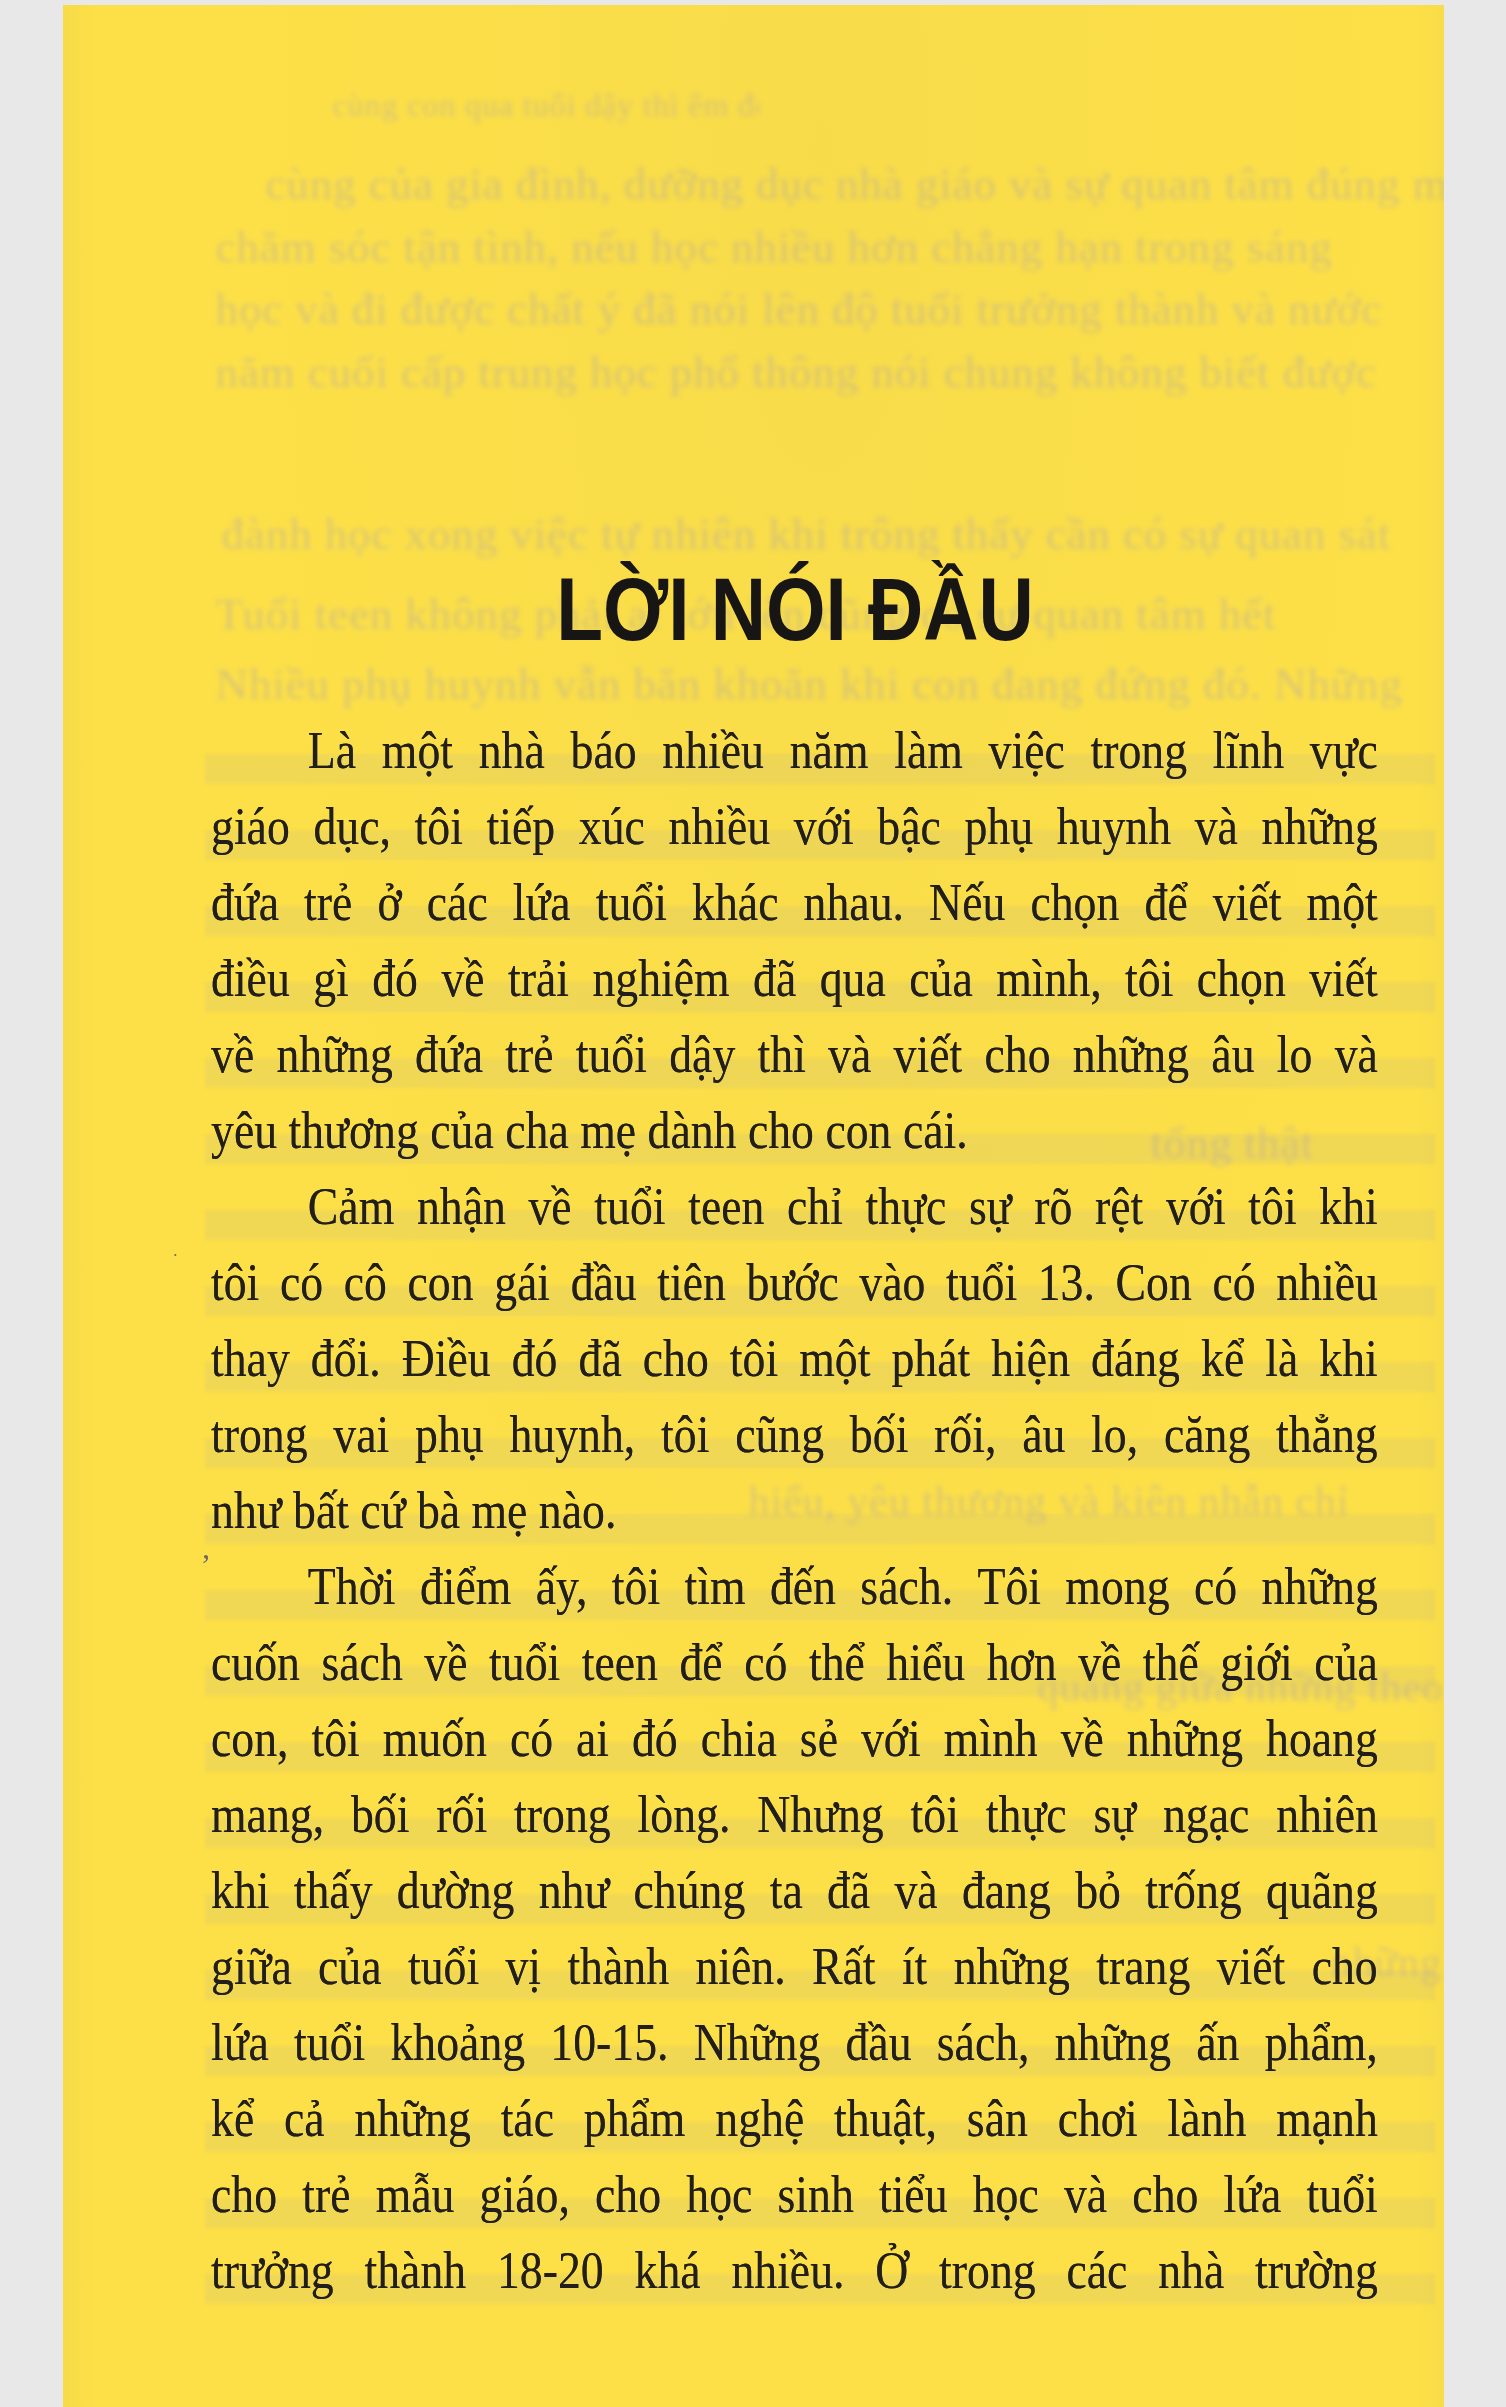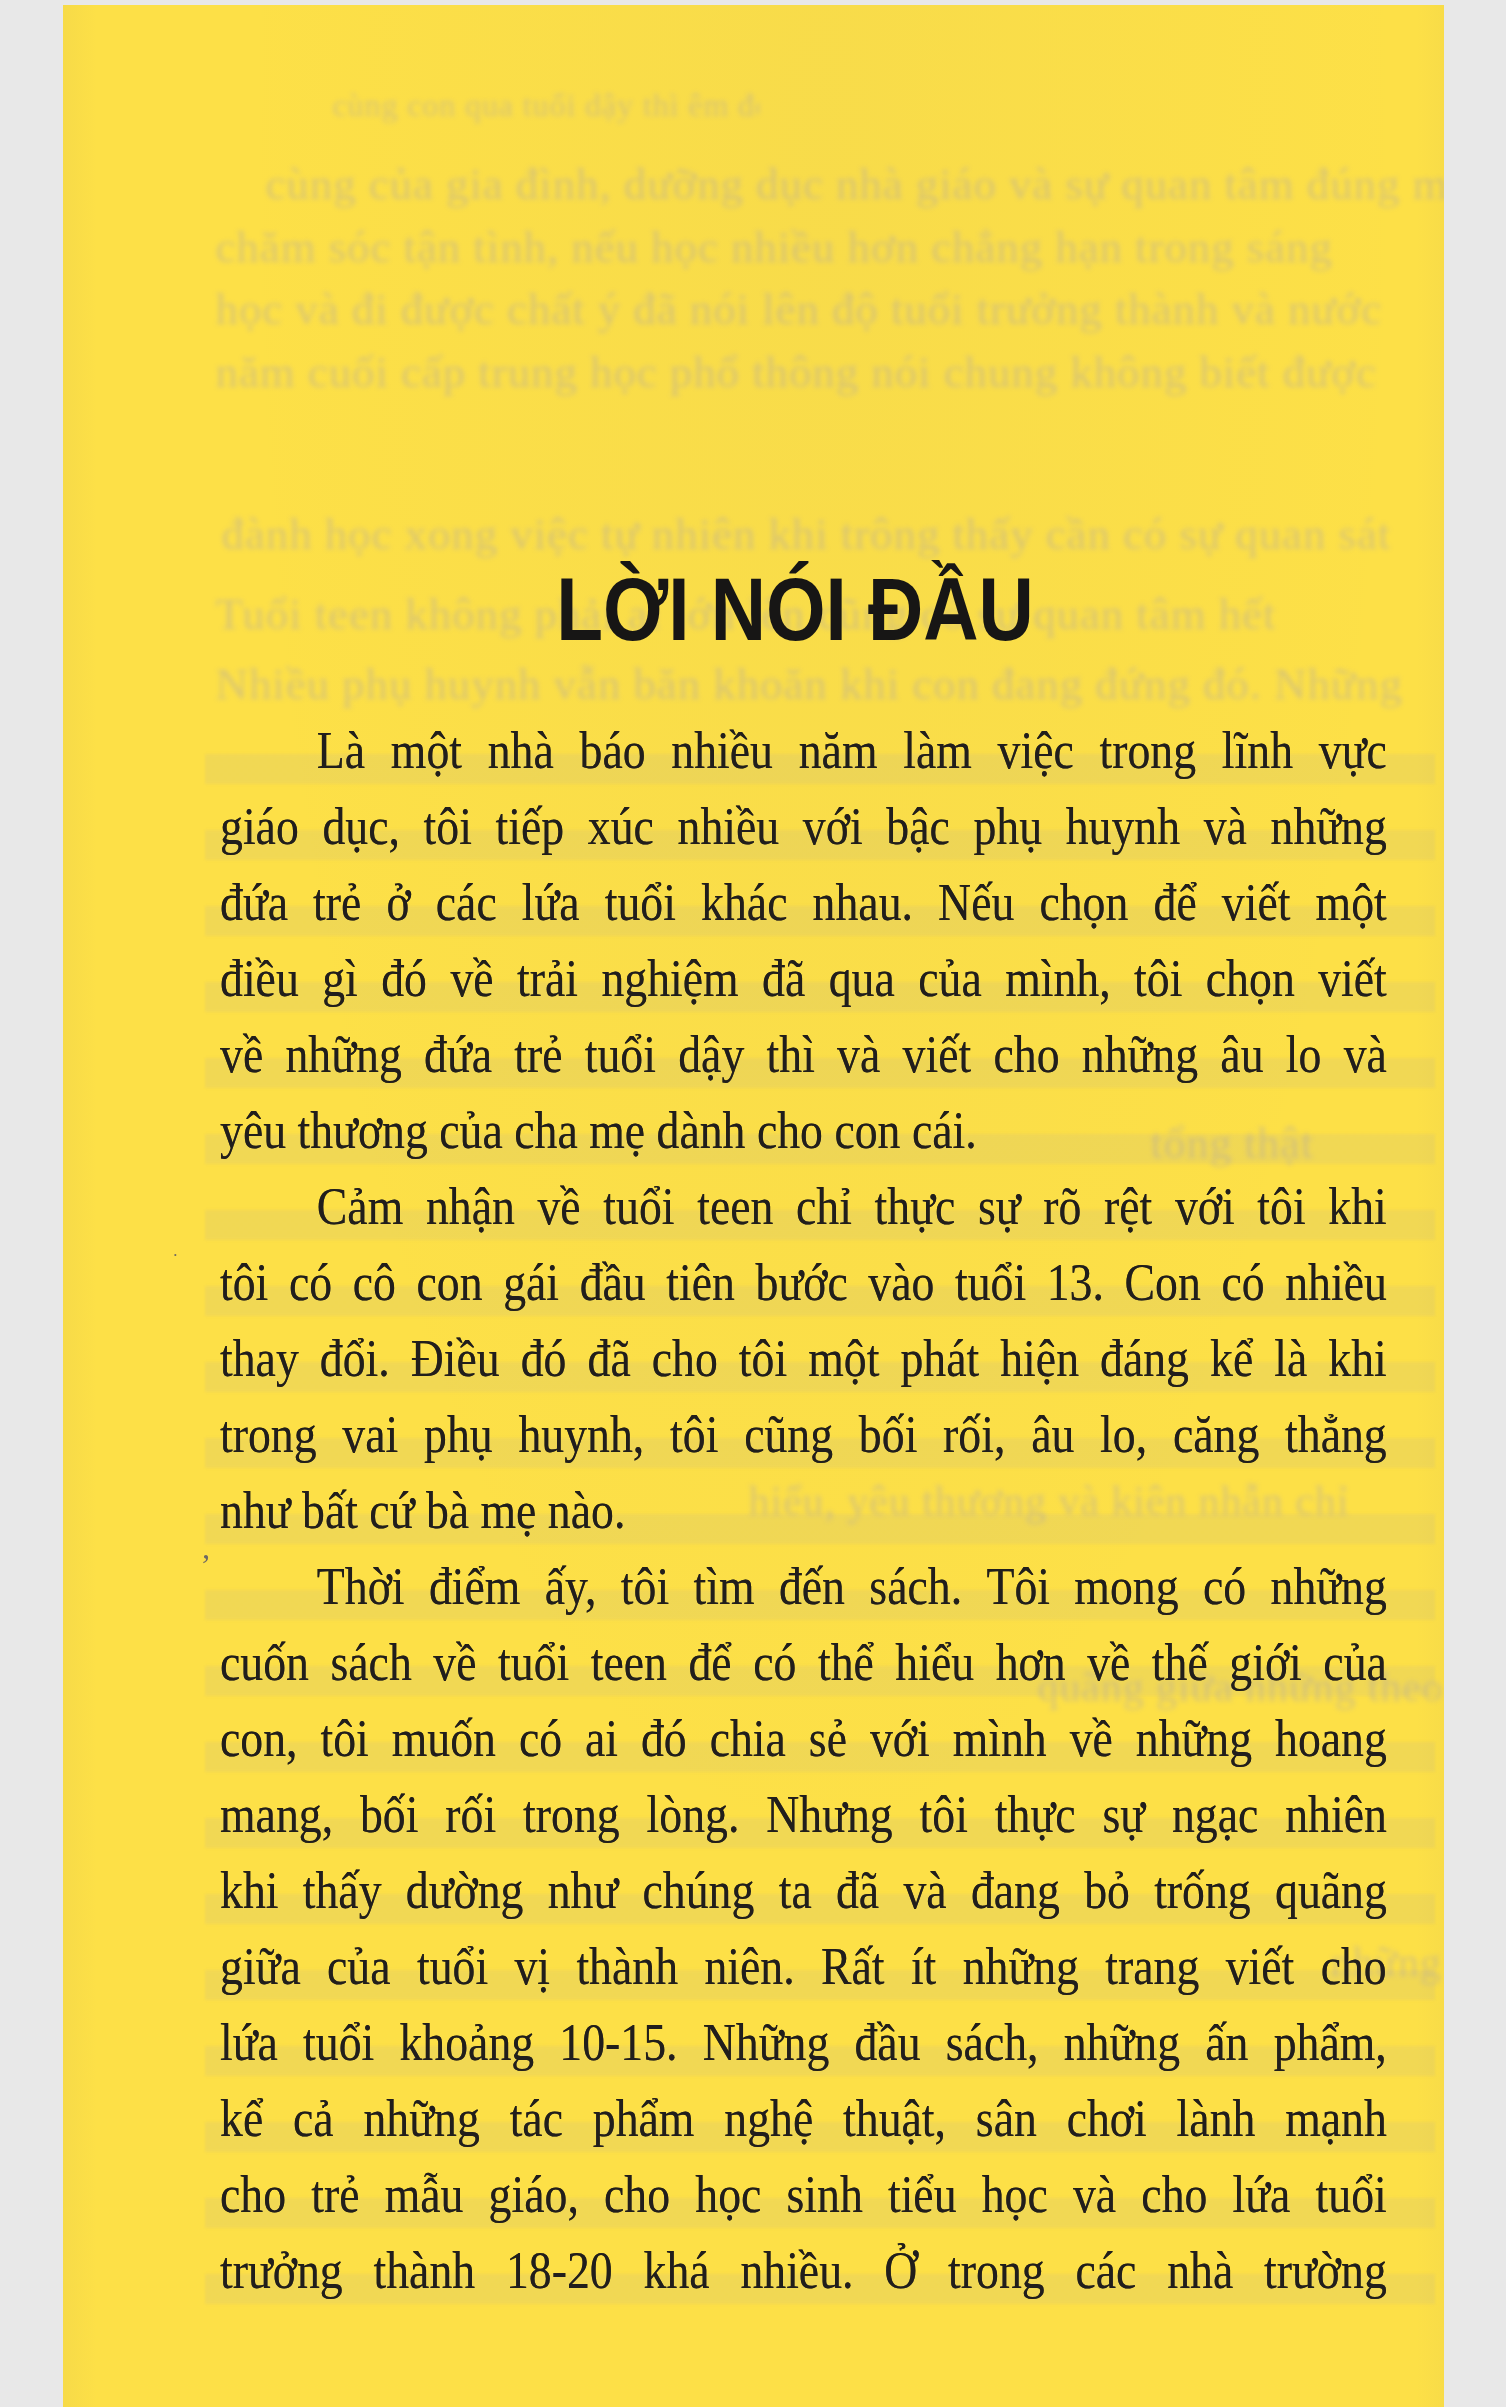--- a/index.html
+++ b/index.html
@@ -32,21 +32,21 @@
       transparent 72px 76px);
     filter:blur(0.9px);
   }
   .title{
     position:absolute;z-index:6;margin:0;top:560px;left:732px;
     font-family:"Liberation Sans",sans-serif;font-weight:700;
     font-size:89px;line-height:1;letter-spacing:0px;color:#171615;
     transform:translateX(-50%) scaleX(.86);white-space:nowrap;
   }
   .body-text{
-    position:absolute;z-index:5;left:157px;top:708px;width:1167px;
+    position:absolute;z-index:5;left:148px;top:708px;width:1167px;
     font-size:52px;color:#211e1c;
     text-shadow:0 0 0.7px rgba(33,30,28,.75);
   }
   .line{
     display:flex;justify-content:space-between;align-items:baseline;
     box-sizing:border-box;height:76px;width:1326px;line-height:76px;
     transform:scaleX(.88);transform-origin:0 0;white-space:nowrap;
   }
   .line.ind{padding-left:110px;}
   .line.noj{display:block;}

